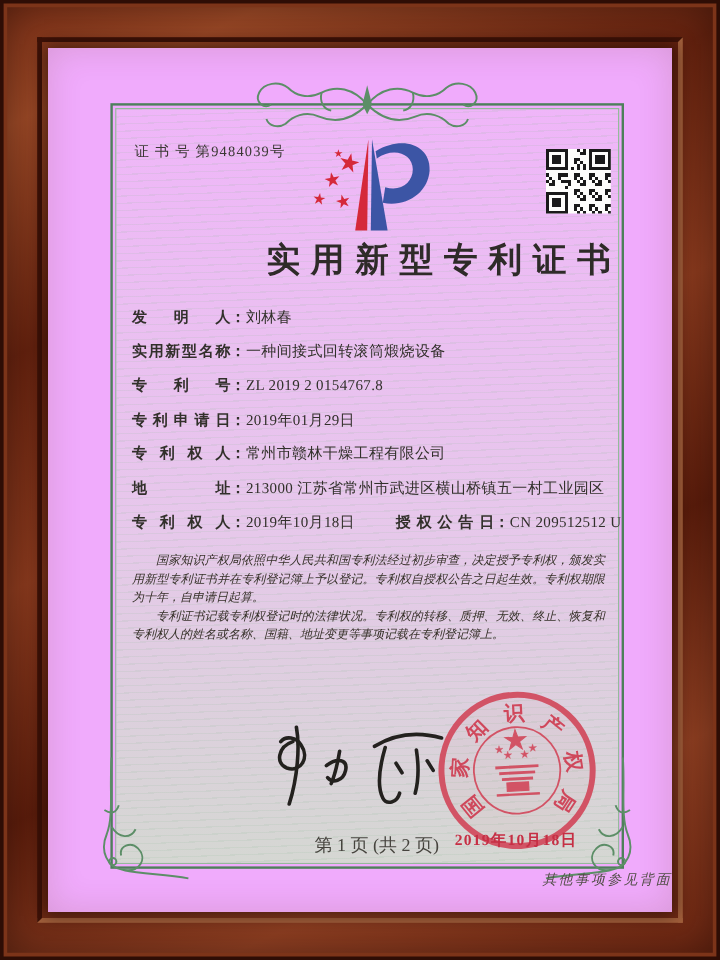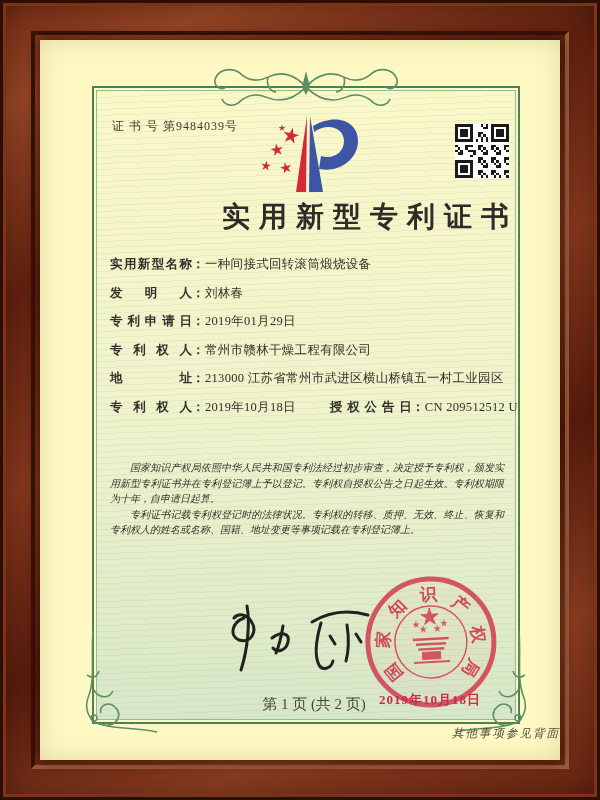--- a/index.html
+++ b/index.html
@@ -5,21 +5,21 @@
   html,body{margin:0;padding:0;background:#222;}
   .page{position:relative;width:600px;height:800px;overflow:hidden;
         font-family:"Liberation Serif","DejaVu Serif",serif;color:#32302b;}
   
   .frame{position:absolute;inset:0;
     background:linear-gradient(155deg,#7a2e16 0%,#9a4826 10%,#65220f 28%,#8a3a1e 46%,#5c1d0c 64%,#8f3f22 82%,#6b2511 100%);}
   .frame::before{content:"";position:absolute;inset:0;
     box-shadow:inset 0 0 0 3px #2e0d05, inset 0 0 0 6px #7c3419, inset 0 0 40px rgba(0,0,0,.45);}
   .frame::after{content:"";position:absolute;inset:31px;border:4px solid;
     border-color:#3f1207 #a5613c #a5613c #3f1207;pointer-events:none;}
-  .paper{position:absolute;inset:40px;background:#fef9c3;
+  .paper{position:absolute;inset:40px;background:#f0abfc;
     box-shadow:inset 0 0 28px rgba(95,55,15,.16), 0 0 14px 3px rgba(15,4,0,.55);}
   
   .cert{position:absolute;left:52px;top:46px;width:424px;height:634px;
     border:2px solid #4e7f5b;}
   .cert::before{content:"";position:absolute;inset:2px;border:1px solid #93bb9a;pointer-events:none;}
   .cert-bg{position:absolute;inset:3px;
     background:
       repeating-linear-gradient(178deg, rgba(140,185,150,.14) 0 1px, rgba(255,255,255,0) 1px 6px),
       linear-gradient(180deg, rgba(233,242,228,.15) 0%, rgba(219,234,214,.45) 55%, rgba(206,226,200,.8) 100%);}
   
@@ -209,24 +209,27 @@
           <rect x="20" y="13" width="1" height="1" fill="#1a1a1a"></rect>
           <rect x="20" y="15" width="1" height="1" fill="#1a1a1a"></rect>
           <rect x="20" y="18" width="1" height="1" fill="#1a1a1a"></rect>
           <rect x="20" y="20" width="1" height="1" fill="#1a1a1a"></rect>
         </svg>
 
       <div class="title">实用新型专利证书</div>
 
       <div class="fields">
         <div class="frow">
+          <span class="flabel">发明人</span><span class="colon">：</span><span class="fvalue">刘林春</span>
+        </div>
+        <div class="frow">
           <span class="flabel">实用新型名称</span><span class="colon">：</span><span class="fvalue">一种间接式回转滚筒煅烧设备</span>
         </div>
         <div class="frow">
-          <span class="flabel">发明人</span><span class="colon">：</span><span class="fvalue">刘林春</span>
+          <span class="flabel">专利号</span><span class="colon">：</span><span class="fvalue">ZL 2019 2 0154767.8</span>
         </div>
         <div class="frow">
           <span class="flabel">专利申请日</span><span class="colon">：</span><span class="fvalue">2019年01月29日</span>
         </div>
         <div class="frow">
           <span class="flabel">专利权人</span><span class="colon">：</span><span class="fvalue">常州市赣林干燥工程有限公司</span>
         </div>
         <div class="frow">
           <span class="flabel">地址</span><span class="colon">：</span><span class="fvalue">213000 江苏省常州市武进区横山桥镇五一村工业园区</span>
         </div>

